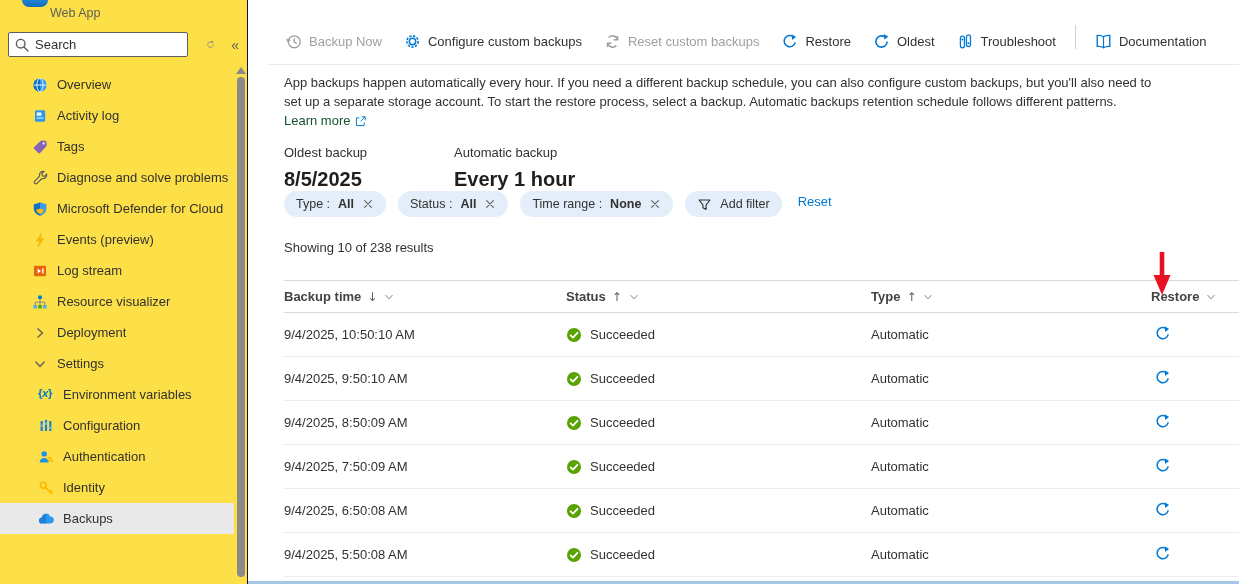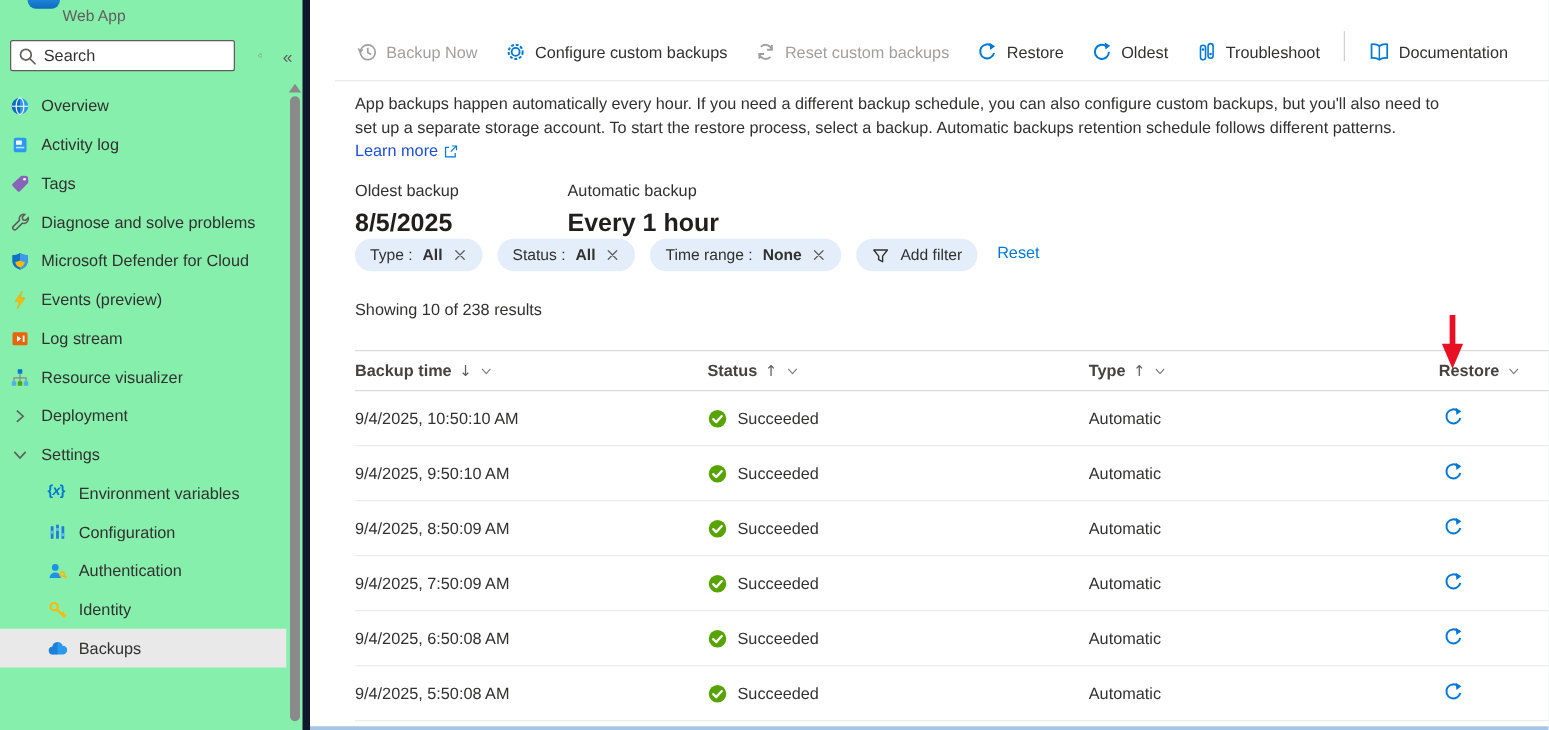--- a/index.html
+++ b/index.html
@@ -2,36 +2,36 @@
 <html><head>
 <meta charset="utf-8">
 <style>
   *{box-sizing:border-box;margin:0;padding:0}
   html,body{width:1239px;height:584px;overflow:hidden}
   body{font-family:"Liberation Sans","DejaVu Sans",sans-serif;font-size:13px;color:#323130;background:#fff;position:relative;box-shadow:inset 0 0 0 1px #e3e7eb}
   .app{display:flex;height:100%}
   svg{display:block}
 
   
-  .sidebar{width:248px;min-width:248px;border-right:6px solid #0f172a;position:relative;overflow:hidden;background:#86efac}
+  .sidebar{width:248px;min-width:248px;border-right:1px solid #0f172a;position:relative;overflow:hidden;background:#fde047}
   .side-head{height:26px;position:relative}
   .webapp-icon{position:absolute;left:22px;top:-7px;width:26px;height:14px;border-radius:7px;background:linear-gradient(#2b99f0,#0f6cbd)}
   .webapp-label{position:absolute;left:50px;top:6px;color:#605e5c;font-size:12.5px}
   .side-search{display:flex;align-items:center;padding:6px 8px 8px 8px}
   .searchbox{flex:0 0 180px;height:25px;border:1px solid #605e5c;border-radius:2px;display:flex;align-items:center;padding:0 5px;gap:5px;background:#fff}
   .searchbox input{border:none;outline:none;width:100%;font:inherit;font-size:13px;color:#323130;background:transparent}
   .searchbox input::placeholder{color:#323130}
   .ic16{width:16px;height:16px;display:inline-flex;flex:0 0 auto}
   .ic16 svg{width:100%;height:100%}
   .menu-refresh{width:13px;height:13px;display:inline-flex;margin-left:18px;cursor:pointer}
   .menu-refresh svg{width:100%;height:100%}
   .collapse-btn{margin-left:16px;color:#605e5c;font-size:14px;cursor:pointer;line-height:1}
   .collapse-btn::before{content:"\00AB"}
   .side-menu{padding-top:4px}
-  .side-item{height:31px;display:flex;align-items:center;gap:9px;padding-left:8px;margin-right:13px;cursor:pointer;white-space:nowrap}
+  .side-item{height:31px;display:flex;align-items:center;gap:9px;padding-left:32px;margin-right:13px;cursor:pointer;white-space:nowrap}
   .side-item.indent{padding-left:38px}
   .side-item.selected{background:#e9e9e9;font-weight:400}
   .side-item .lbl{font-size:13px;color:#323130;overflow:hidden;text-overflow:ellipsis}
   .txticon{color:#0078d4;font-size:11.5px;font-weight:700;letter-spacing:-0.5px}
   .txticon i{font-style:italic}
   .side-scroll{position:absolute;top:64px;right:1px;width:11px;bottom:0}
   .scroll-up{width:0;height:0;border-left:5px solid transparent;border-right:5px solid transparent;border-bottom:7px solid #8a8a8a;margin:3px auto 3px}
   .scroll-thumb{width:8px;margin:0 auto;height:500px;background:#8a8a8a;border-radius:4px;cursor:pointer}
 
   
@@ -40,21 +40,21 @@
   .toolbar-rule{position:absolute;left:20px;right:0;top:64px;height:1px;background:#eaeaea}
   .tbtn{display:flex;align-items:center;gap:7px;padding:0 11px;height:28px;color:#323130;cursor:pointer;white-space:nowrap;background:none;border:none;font:inherit}
   .tbtn .ic{width:17px;height:17px;color:#0078d4;display:inline-flex}
   .tbtn .ic svg{width:100%;height:100%}
   .tbtn.disabled{color:#a19f9d;cursor:default}
   .tbtn.disabled .ic{color:#a19f9d}
   .tsep{width:1px;height:24px;background:#d1cfcd;margin:0 8px;align-self:center;margin-top:18px}
 
   .content{padding:10px 0 0 36px}
   .desc{max-width:872px;line-height:18.5px;color:#323130}
-  .learnmore{display:inline-flex;align-items:flex-end;gap:4px;color:#1d4ed8;text-decoration:none;margin-top:2px;cursor:pointer}
+  .learnmore{display:inline-flex;align-items:flex-end;gap:4px;color:#14532d;text-decoration:none;margin-top:2px;cursor:pointer}
   .learnmore .ext{width:13px;height:13px;display:inline-flex}
   .learnmore .ext svg{width:100%;height:100%}
 
   .stats{display:flex;margin-top:17px}
   .stat:first-child{width:170px}
   .stat-label{font-size:13px;color:#323130}
   .stat-value{font-size:20px;font-weight:700;margin-top:8px;color:#201f1e}
 
   .filters{display:flex;align-items:center;gap:12px}
   .pill{display:flex;align-items:center;height:26px;background:#e4eefa;border-radius:13px;padding:0 12px;gap:8px;font-size:12.5px;cursor:pointer}

